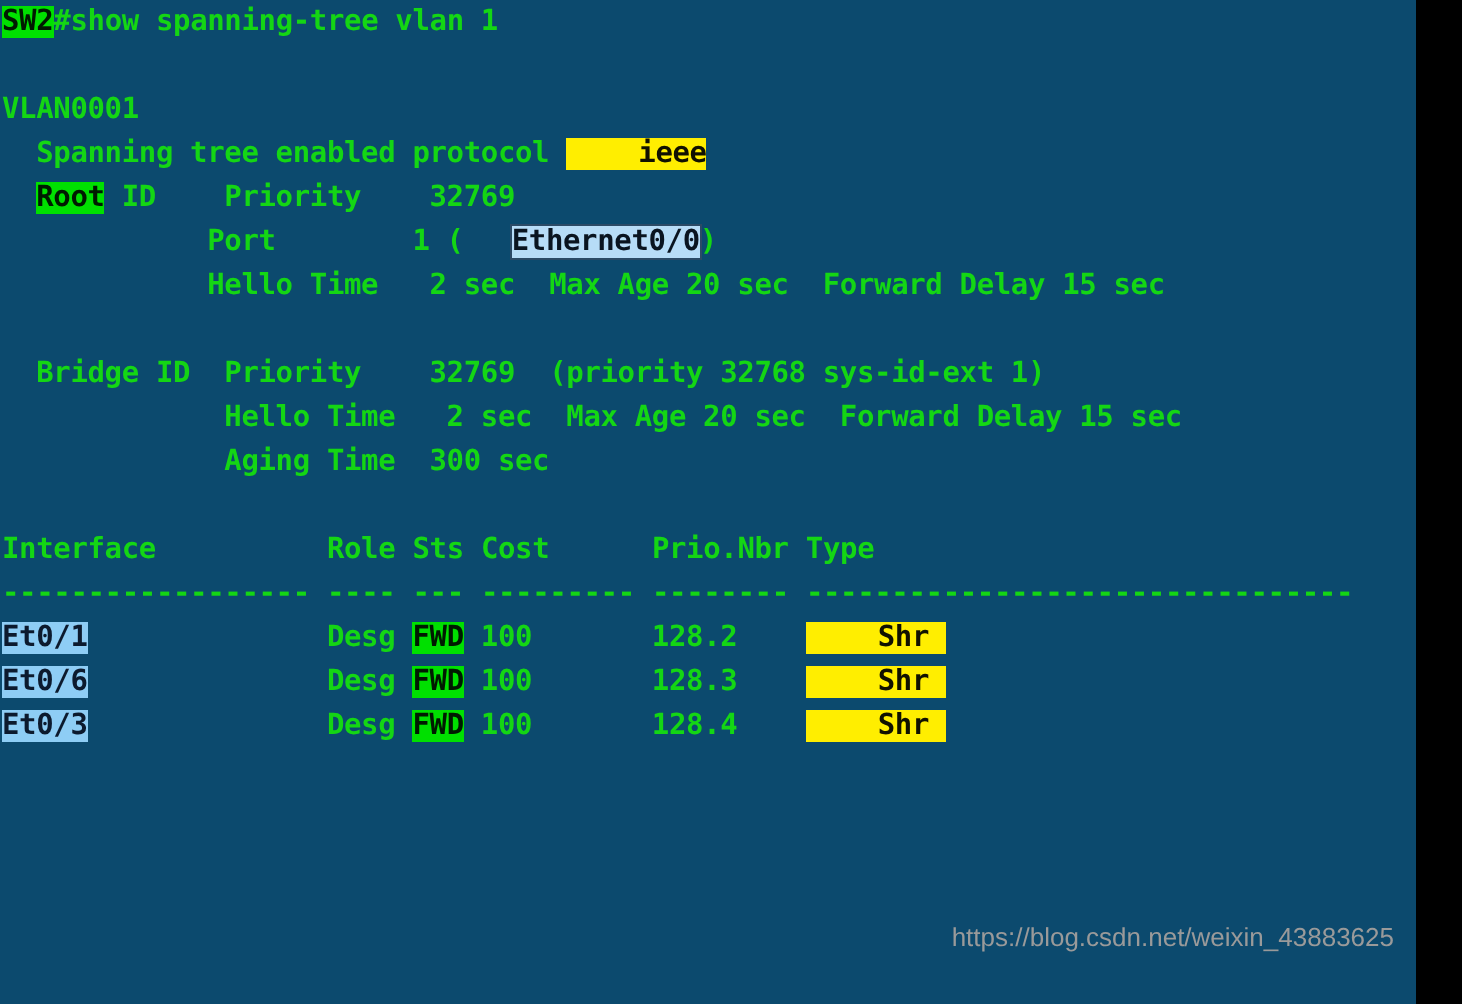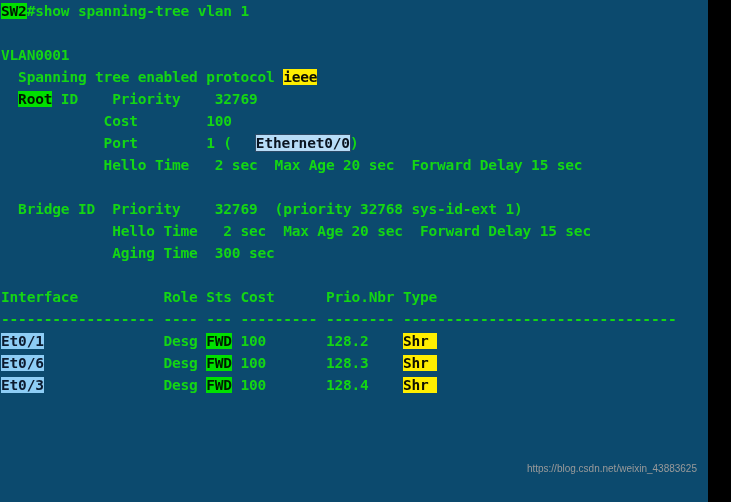--- a/index.html
+++ b/index.html
@@ -32,37 +32,38 @@
     height: 22px;
     padding-left: 1px;
   }
   .hl-green {
     background: #00e000;
     color: #001a00;
   }
   .hl-yellow {
     background: #ffee00;
     color: #111100;
+    padding-left: 36px;
   }
   .hl-blue {
     background: #8ecdf5;
     color: #0c1a2e;
   }
   .hl-sel {
     background: #b7dcf7;
     color: #0a1420;
     outline: 1px solid #2b4a66;
     margin-left: 24px;
   }
   .watermark {
     position: absolute;
     right: 11px;
     bottom: 22px;
     font-family: "Liberation Sans", "DejaVu Sans", sans-serif;
-    font-size: 10px;
+    font-size: 13px;
     font-weight: normal;
     letter-spacing: 0;
     color: #9a9a9a;
     white-space: pre;
   }
 </style>
 </head>
 <body>
 
 <div id="terminal">
@@ -72,21 +73,20 @@
 
     <div class="line"></div>
 
     <div class="line">VLAN0001</div>
 
     <div class="line"><span>  Spanning tree enabled protocol </span><span class="hl-yellow">ieee</span></div>
 
     <div class="line"><span>  </span><span class="hl-green">Root</span><span> ID    Priority    32769</span></div>
 
 
-    <div class="line">            Cost        100</div>
 
     <div class="line"><span>            Port        1 (</span><span class="hl-sel">Ethernet0/0</span><span>)</span></div>
 
     <div class="line">            Hello Time   2 sec  Max Age 20 sec  Forward Delay 15 sec</div>
 
     <div class="line"></div>
 
     <div class="line">  Bridge ID  Priority    32769  (priority 32768 sys-id-ext 1)</div>
 
 

